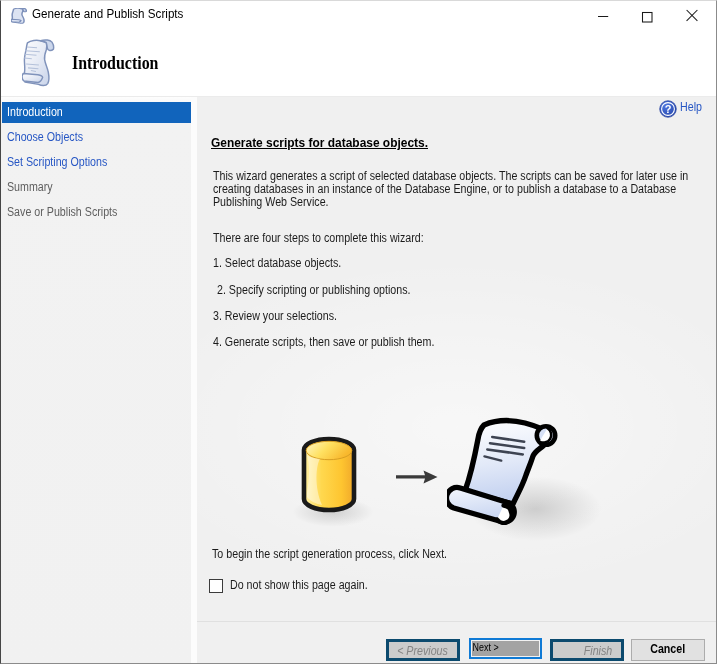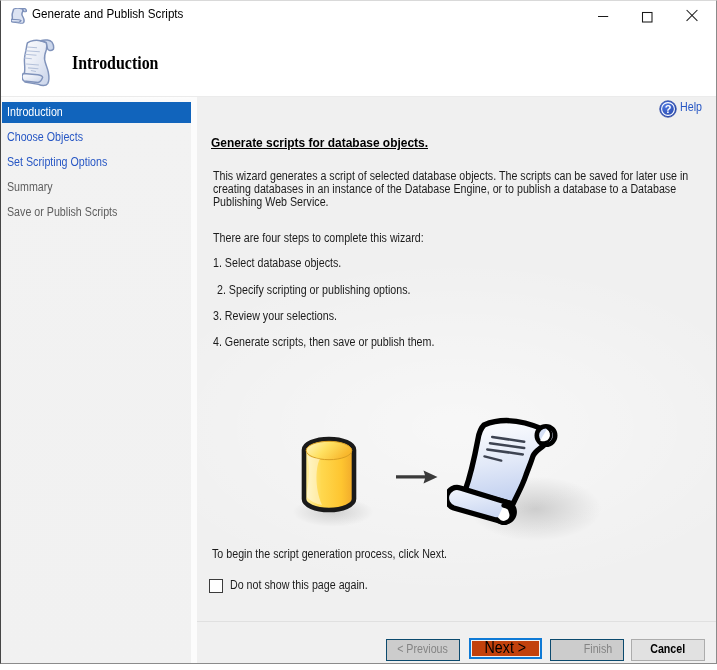--- a/index.html
+++ b/index.html
@@ -32,25 +32,25 @@
   background:radial-gradient(ellipse 330px 170px at 260px 330px, rgba(255,255,255,0.5), rgba(255,255,255,0) 100%);
 }
 #heading { font-weight:bold; color:#000; transform:scaleX(0.995); }
 #helptext { color:#2656c4; }
 
 #bottomband { left:196px; top:621px; width:520px; height:48px; background:#f0f0f0; }
 #bottomline { left:196px; top:620px; width:520px; height:1px; background:#e0e0e0; }
 .btn { position:absolute; top:637.5px; width:73.5px; height:22px; font-size:12px;
   text-align:center; line-height:19px; }
 .btn span { display:inline-block; transform:scaleX(0.89); }
-.btn-disabled { background:#cccccc; border:1px solid #0c4a6e; color:#848484; }
+.btn-disabled { background:#cccccc; border:3px solid #0c4a6e; color:#848484;font-style:italic; }
 .btn-normal { background:#e1e1e1; border:1px solid #acacac; color:#000; }
 #btn-next { left:468px; top:637px; width:73px; height:21px; border:2px solid #0f7ad5;
-  background:#c2410c; box-shadow:inset 0 0 0 1px #f2f2f2; color:#000; font-size:16px;
-  text-align:center; line-height:16px; position:absolute; }
+  background:#a3a3a3; box-shadow:inset 0 0 0 1px #f2f2f2; color:#000; font-size:10px;
+  line-height:16px; position:absolute; }
 #btn-next span { display:inline-block; transform:scaleX(0.89); }
 
 #cb { left:207.5px; top:578.4px; width:14px; height:14px; background:#fff; border:1px solid #3c3c3c; }
 </style>
 </head>
 <body>
 <div id="win">
 
   <div class="abs" style="left:10px; top:7px; width:16px; height:16px;">
     <svg width="16" height="16" viewBox="0 0 34 50" preserveAspectRatio="none">

